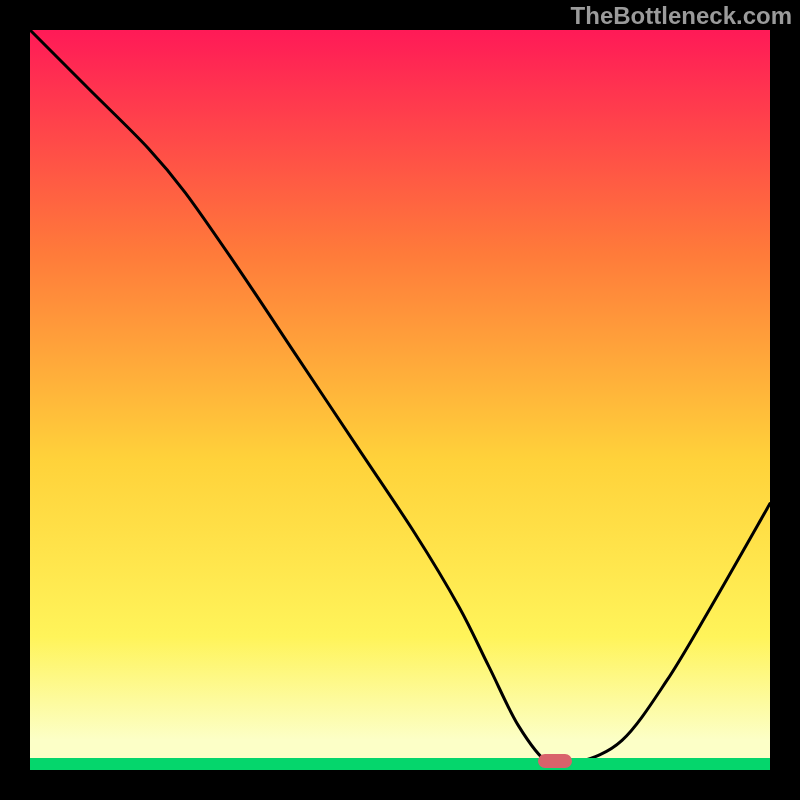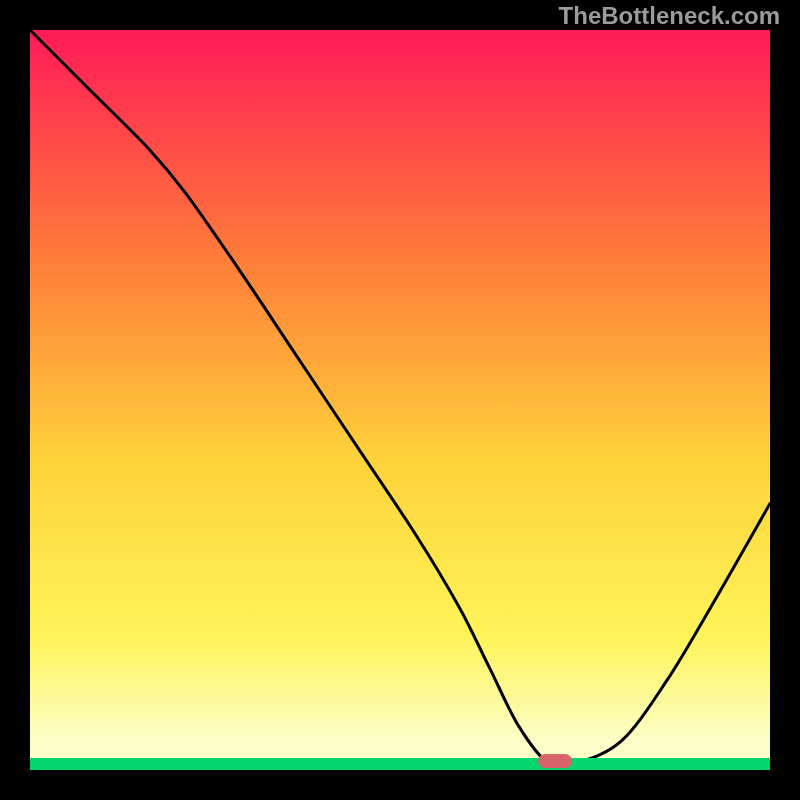--- a/index.html
+++ b/index.html
@@ -8,21 +8,21 @@
     background: #000;
     width: 800px;
     height: 800px;
     position: relative;
     overflow: hidden;
     font-family: Arial, Helvetica, sans-serif;
   }
   .watermark {
     position: absolute;
     top: 2px;
-    right: 20px;
+    right: 8px;
     font-size: 24px;
     font-weight: bold;
     color: #9b9b9b;
     z-index: 50;
   }
   .frame {
     position: absolute;
     left: 30px;
     top: 30px;
     width: 740px;

